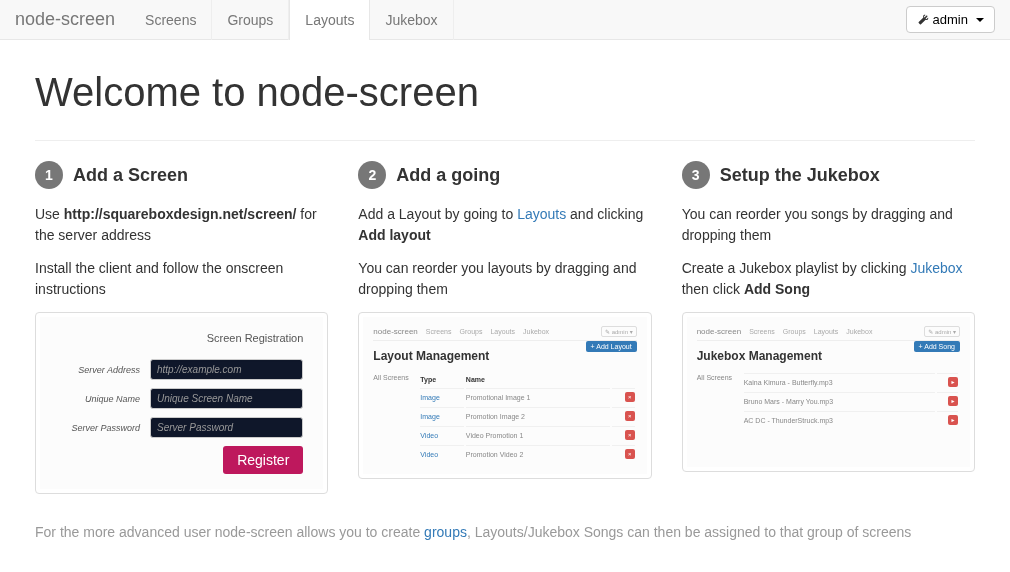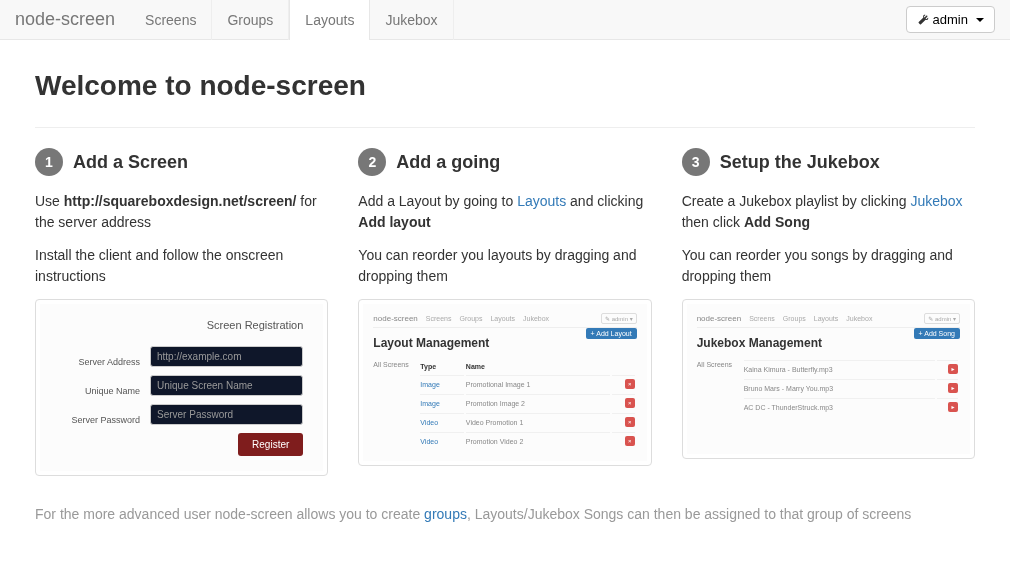--- a/index.html
+++ b/index.html
@@ -9,21 +9,21 @@
 .navbar-nav { display: flex; list-style: none; }
 .navbar-nav li { padding: 0 15px; height: 40px; display: flex; align-items: center; border-right: 1px solid #eee; }
 .navbar-nav li a { color: #777; text-decoration: none; font-size: 14px; }
 .navbar-nav li.active { background: #fff; border-left: 1px solid #e7e7e7; border-right: 1px solid #e7e7e7; }
 .navbar-right { margin-left: auto; }
 .btn-admin { background: #fff; border: 1px solid #ccc; border-radius: 4px; padding: 5px 10px; font-size: 13px; display: flex; align-items: center; gap: 4px; cursor: pointer; }
 .btn-admin svg { width: 12px; height: 12px; }
 .caret { display: inline-block; width: 0; height: 0; margin-left: 4px; border-top: 4px solid; border-right: 4px solid transparent; border-left: 4px solid transparent; }
 .container { max-width: 970px; margin: 0 auto; padding: 0 15px; }
 .jumbotron { padding: 30px 0 25px 0; border-bottom: 1px solid #eee; margin-bottom: 20px; }
-.jumbotron h1 { font-size: 28px; font-weight: bold; color: #333; }
+.jumbotron h1 { font-size: 40px; font-weight: normal; color: #333; }
 .row { display: flex; gap: 30px; }
 .col { flex: 1; }
 .step-header { display: flex; align-items: center; gap: 10px; margin-bottom: 15px; }
 .step-circle { width: 28px; height: 28px; border-radius: 50%; background: #777; color: #fff; display: flex; align-items: center; justify-content: center; font-weight: bold; font-size: 14px; }
 .step-title { font-size: 18px; font-weight: bold; }
 .step-desc { font-size: 14px; color: #333; margin-bottom: 12px; line-height: 1.5; }
 .step-desc a { color: #337ab7; text-decoration: none; }
 .step-desc b { font-weight: bold; }
 .thumbnail { border: 1px solid #ddd; border-radius: 4px; padding: 4px; background: #fff; }
 .mock { background: #fcfcfc; font-size: 8px; padding: 6px 10px 10px 10px; min-height: 150px; }
@@ -35,24 +35,24 @@
 .mock-btn-primary { background: #337ab7; color: #fff; border-radius: 2px; padding: 2px 5px; font-size: 7px; float: right; }
 .mock-table { width: 100%; font-size: 7px; color: #888; }
 .mock-table th { text-align: left; font-weight: bold; color: #333; padding: 3px 0; }
 .mock-table td { padding: 3px 0; border-top: 1px solid #f0f0f0; }
 .mock-link { color: #337ab7; }
 .mock-del { background: #d9534f; color: #fff; width: 10px; height: 10px; border-radius: 2px; display: inline-block; float: right; text-align: center; line-height: 10px; font-size: 6px; }
 .mock-sidebar { float: left; width: 40px; font-size: 7px; color: #888; padding-top: 3px; }
 .mock-content { margin-left: 45px; }
 .reg-form { background: #fcfcfc; padding: 15px 20px; }
 .reg-title { text-align: right; font-size: 11px; color: #555; margin-bottom: 15px; }
-.reg-row { display: flex; align-items: flex-end; margin-bottom: 8px; }
+.reg-row { display: flex; align-items: center; margin-bottom: 8px; font-style: italic; }
 .reg-label { width: 90px; text-align: right; font-size: 9px; color: #555; padding-right: 10px; }
 .reg-input { flex: 1; border: 1px solid #ccc; border-radius: 3px; padding: 4px 6px; font-size: 10px; color: #999; background: #0f172a; box-shadow: inset 0 1px 1px rgba(0,0,0,0.05); }
-.reg-btn { background: #7f1d1d; color: #fff; border-radius: 3px; padding: 6px 14px; font-size: 10px; float: right; margin-right: 0; }
+.reg-btn { background: #be185d; color: #fff; border-radius: 3px; padding: 6px 14px; font-size: 14px; float: right; margin-right: 0; }
 .footer-note { font-size: 14px; color: #999; margin-top: 20px; padding: 10px 0 20px 0; }
 .footer-note a { color: #337ab7; text-decoration: none; }
 .clearfix::after { content: ""; display: table; clear: both; }
 </style>
 </head>
 <body>
 
 <div class="navbar">
   <span class="navbar-brand">node-screen</span>
   <ul class="navbar-nav">
@@ -181,24 +181,24 @@
           </div>
         </div>
       </div>
     </div>
 
     <div class="col">
       <div class="step-header">
         <div class="step-circle">3</div>
         <div class="step-title">Setup the Jukebox</div>
       </div>
+      <p class="step-desc">You can reorder you songs by dragging and dropping them</p>
       <p class="step-desc">
         <span>Create a Jukebox playlist by clicking </span><a href="#">Jukebox</a><span> then click </span><b>Add Song</b>
       </p>
-      <p class="step-desc">You can reorder you songs by dragging and dropping them</p>
       <div class="thumbnail">
         <div class="mock clearfix">
           <div class="mock-nav">
             <span class="brand">node-screen</span>
             <span>Screens</span>
             <span>Groups</span>
             <span>Layouts</span>
             <span>Jukebox</span>
             <span class="right mock-admin">✎ <span>admin</span> ▾</span>
           </div>

